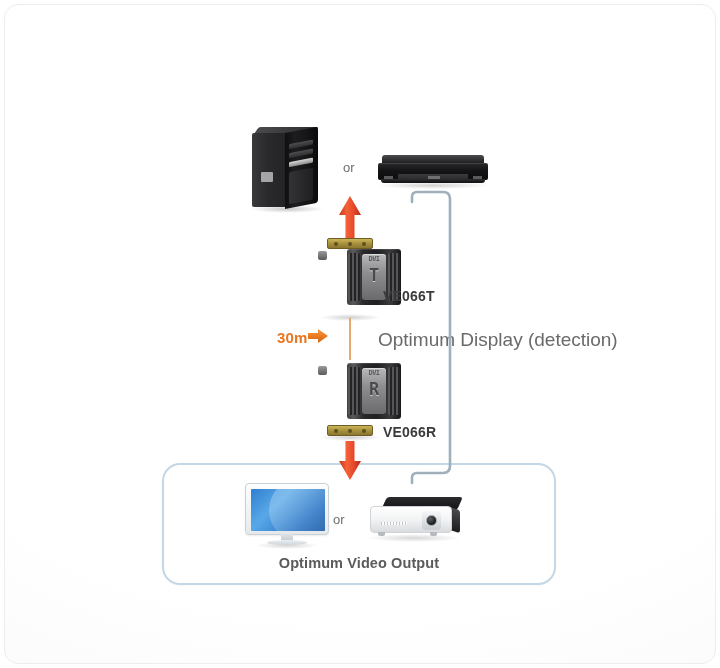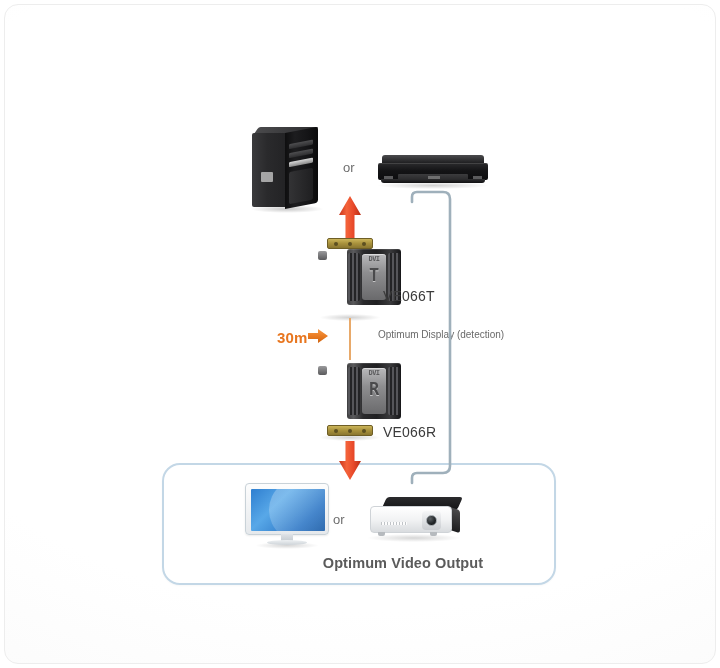--- a/index.html
+++ b/index.html
@@ -59,46 +59,46 @@
   .zone-title {
     position: absolute;
     width: 100%;
     text-align: center;
     font-size: 14.5px;
     font-weight: bold;
     color: #5b5b5b;
     letter-spacing: 0.1px;
   }
   #input-title { top: 10px; }
-  #output-title { bottom: 12px; padding-left: 44px; }
+  #output-title { bottom: 12px; }
 
   
   .or-label {
     position: absolute;
     font-size: 13px;
     color: #6d6d6d;
   }
   #input-or { left: 343px; top: 160px; }
   #output-or { left: 333px; top: 512px; }
 
   
   .dev-label {
     position: absolute;
     font-size: 14px;
-    font-weight: normal;
+    font-weight: bold;
     color: #3b3b3b;
     letter-spacing: 0.2px;
   }
   #label-tx { left: 383px; top: 288px; }
   #label-rx { left: 383px; top: 424px; }
 
   #detection-label {
     position: absolute;
     left: 378px; top: 329px;
-    font-size: 10px;
+    font-size: 19px;
     color: #6a6a6a;
     white-space: nowrap;
   }
 
   #distance-label {
     position: absolute;
     left: 277px; top: 329px;
     font-size: 15px;
     font-weight: bold;
     color: #e8761f;

